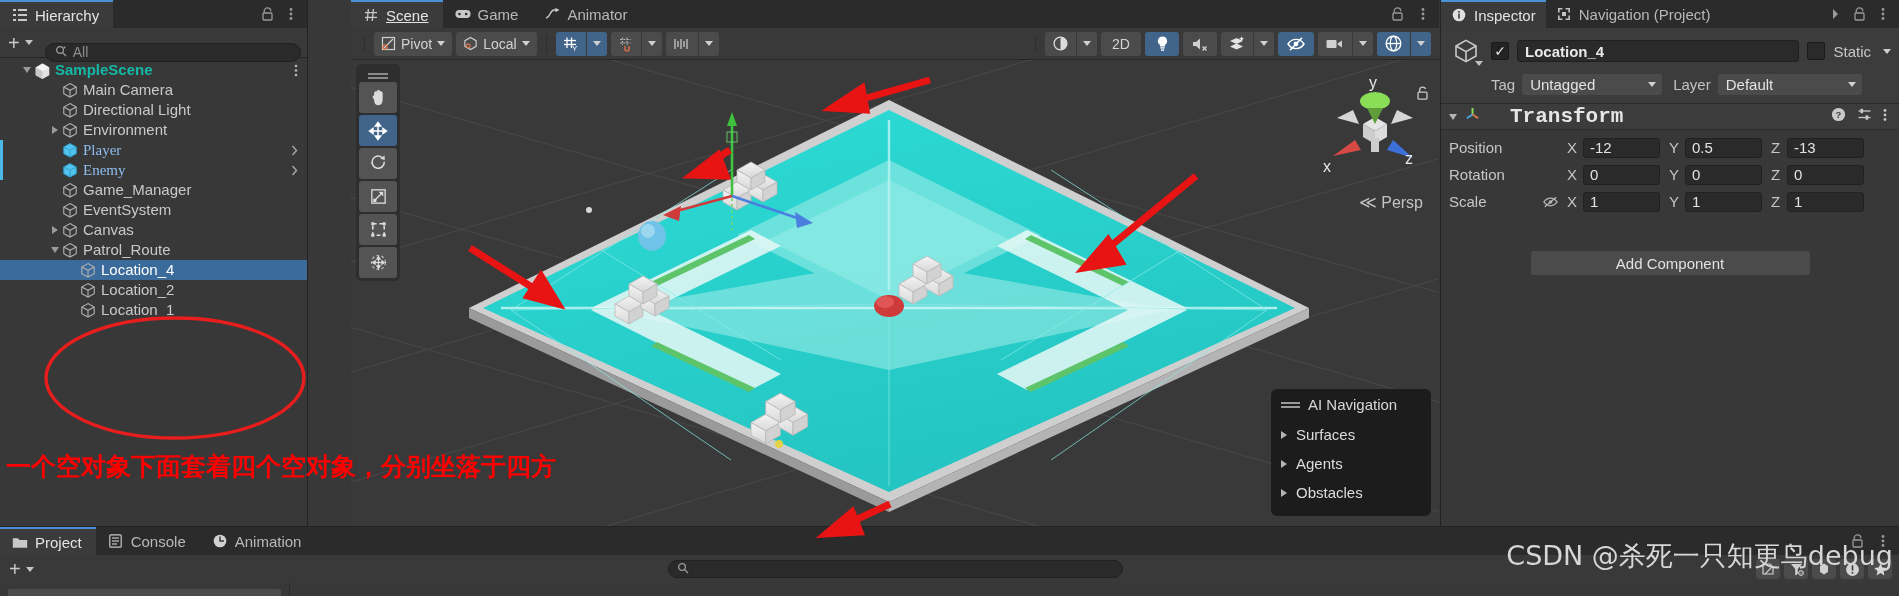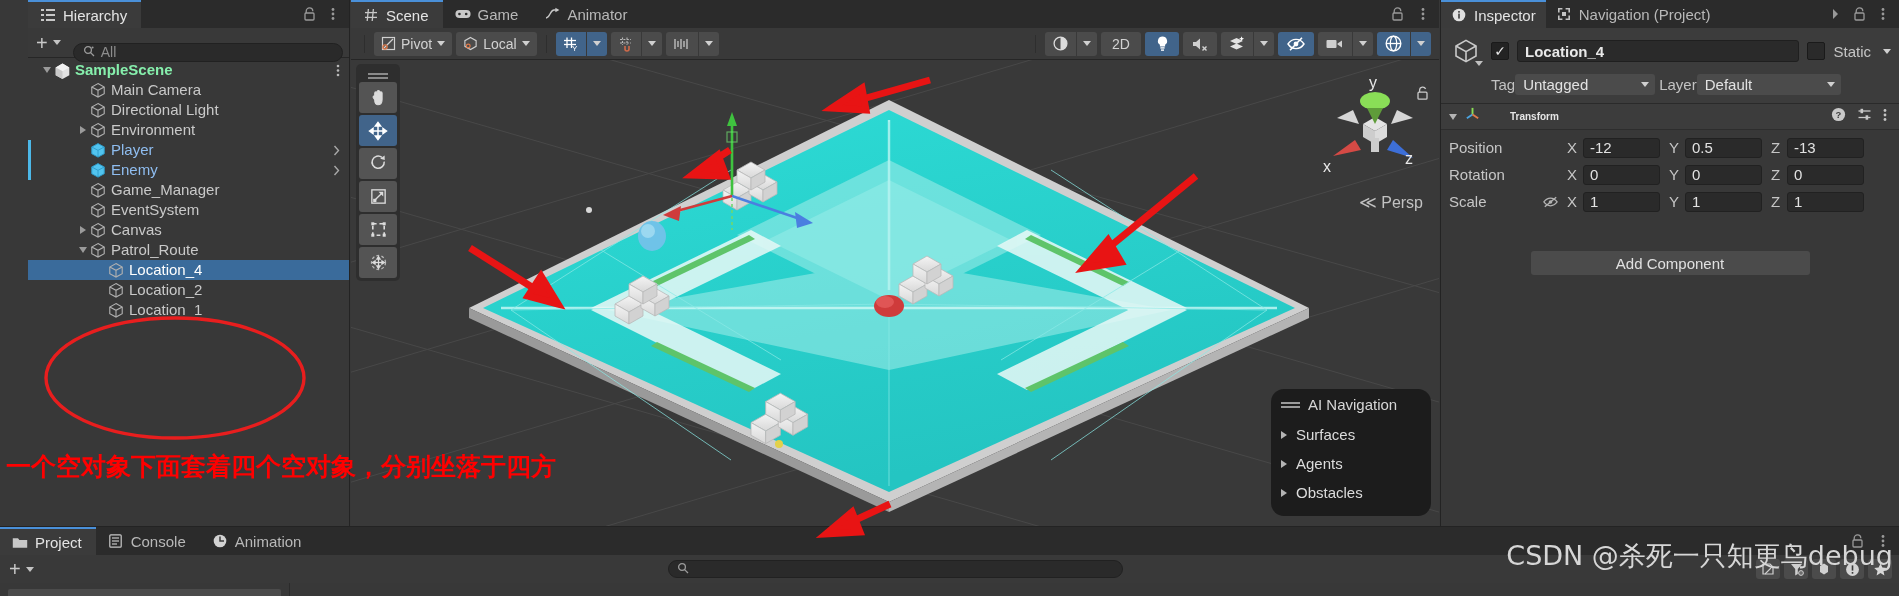--- a/index.html
+++ b/index.html
@@ -11,48 +11,48 @@
     -webkit-font-smoothing: antialiased;
   }
   .app { position: relative; width: 1899px; height: 596px; }
   .tab { display: flex; align-items: center; gap: 7px; padding: 0 14px 0 12px;
          font-size: 15px; color: #b8b8b8; background: #2b2b2b; height: 28px; }
   .tab.active { background: #3b3b3b; color: #e4e4e4; }
   .tab .ico { width: 16px; height: 16px; display: inline-flex; align-items: center; justify-content: center; }
   .tab svg { display:block; }
 
   
-  #hierarchy { position: absolute; left: 0; top: 0; width: 350px; height: 526px; background: #383838;
-               border-right: 1px solid #232323; padding-left: 28px; }
+  #hierarchy { position: absolute; left: 0; top: 0; width: 308px; height: 526px; background: #383838;
+               border-right: 1px solid #232323; }
   #hierarchy .tab.active { border-top: 2px solid #4a90d9; height: 28px; }
   .panel-tabrow { position: relative; background:#2b2b2b; height:28px; display:flex; align-items:stretch; }
   .tabrow-right { margin-left:auto; display:flex; align-items:center; gap:10px; padding-right:9px; }
   .mini-ico { width: 14px; height: 14px; opacity: .72; display:flex; align-items:center; justify-content:center; }
 
   .h-toolbar { height: 30px; background: #393939; display: flex; align-items: center;
                gap: 2px; padding: 0 6px; border-bottom: 1px solid #262626; }
   .plus-btn { display: flex; align-items: center; color: #c9c9c9; font-size: 20px; line-height: 1;
               padding: 0 2px; }
   .caret { width: 0; height: 0; border-left: 4.5px solid transparent; border-right: 4.5px solid transparent;
            border-top: 5px solid #c4c4c4; }
   .h-search { flex: 1; height: 19px; background: #2a2a2a; border: 1px solid #212121; border-radius: 10px;
               display: flex; align-items: center; gap: 6px; padding: 0 9px; margin-left: 8px; margin-top: 19px; }
   .h-search .ph { font-size: 14px; color: #8d8d8d; }
 
   .tree { padding-top: 2px; font-size: 15px; color: #c9c9c9; user-select: none; }
   .row { height: 20px; display: flex; align-items: center; position: relative; white-space: nowrap; }
   .row.sel { background: #3a6b9b; color: #ffffff; }
-  .row.scene { color: #86efac; font-weight: bold; }
+  .row.scene { color: #14b8a6; font-weight: bold; margin-left: 8px; }
   .row .arrow { width: 13px; height: 20px; display: flex; align-items: center; justify-content: center; flex: none; }
   .row .arrow i { display:block; width:0; height:0; }
   .arrow.closed i { border-top: 4.5px solid transparent; border-bottom: 4.5px solid transparent; border-left: 6px solid #9a9a9a; }
   .arrow.open i { border-left: 4.5px solid transparent; border-right: 4.5px solid transparent; border-top: 6px solid #9a9a9a; }
   .row .cube { width: 18px; height: 18px; flex: none; margin-right: 4px; display:flex; align-items:center; justify-content:center; }
   .row .lbl { line-height: 20px; }
-  .row.prefab .lbl { color: #8fbdf0; }
+  .row.prefab .lbl { color: #8fbdf0; font-family: Liberation Serif, serif; }
   .row.sel .lbl { color: #fff; }
   .bluebar { position: absolute; left: 0; top: 0; width: 3px; height: 20px; background: #4cb8e8; }
 
   
   #scene { position: absolute; left: 351px; top: 0; width: 1088px; height: 526px; background: #2b2b2b; }
   #scene .tabrow-right { gap: 12px; }
   .s-toolbar { height: 32px; background: #393939; display: flex; align-items: center; gap: 4px;
                padding: 0 8px; border-bottom: 1px solid #262626; }
   .tbtn { height: 24px; min-width: 26px; background: #4b4b4b; border-radius: 3px; display: flex;
           align-items: center; justify-content: center; gap: 5px; padding: 0 7px; color: #d2d2d2; font-size: 14px; }
@@ -73,49 +73,49 @@
   .tool { height: 31px; background: #545454; border-radius: 3px; display: flex; align-items: center;
           justify-content: center; color: #e0e0e0; }
   .tool.on { background: #41648a; }
 
   
   .gizmo { position: absolute; right: 18px; top: 12px; width: 112px; height: 130px; z-index: 9; color: #dcdcdc; font-size: 14px; }
   .persp { position: absolute; right: 16px; top: 132px; font-size: 16px; color: #c2c2c2; z-index:9; white-space: nowrap; }
 
   
   .ainav { position: absolute; right: 8px; bottom: 10px; width: 160px; background: #1c1c1c;
-           border-radius: 13px; padding: 5px 0 9px 0; z-index: 9; }
+           border-radius: 6px; padding: 5px 0 9px 0; z-index: 9; }
   .ainav .hd { display: flex; align-items: center; gap: 8px; padding: 2px 10px 7px 10px; color: #d6d6d6; font-size: 15px; }
   .ainav .hd .grip { display:block; width:19px; height:2px; background:#9a9a9a; box-shadow:0 4px 0 #9a9a9a; margin-top:-3px;}
   .ainav .it { display: flex; align-items: center; gap: 9px; padding: 6px 10px; color: #dcdcdc; font-size: 15px; }
   .ainav .it i { width:0;height:0;border-top:4.5px solid transparent;border-bottom:4.5px solid transparent;border-left:6px solid #b4b4b4; display:block;}
 
   
   #inspector { position: absolute; left: 1440px; top: 0; width: 459px; height: 526px; background: #383838;
                border-left: 1px solid #232323; }
   #inspector .tab { padding: 0 10px; }
   .insp-head { background: #3c3c3c; padding: 7px 8px 8px 8px; border-bottom: 1px solid #2a2a2a; }
   .ih-row1 { display: flex; align-items: center; gap: 8px; }
   .ih-cube { width: 34px; height: 32px; position: relative; display:flex; align-items:center; justify-content:center; }
   .ih-cube .dd { position:absolute; right:0; bottom:1px; width:0;height:0;
                  border-left:4px solid transparent;border-right:4px solid transparent;border-top:5px solid #c0c0c0;}
   .chk { width: 18px; height: 18px; background: #232323; border: 1px solid #1a1a1a; border-radius: 2px;
          display: flex; align-items: center; justify-content: center; color: #e8e8e8; font-size: 14px; }
   .namefield { flex: 1; height: 22px; background: #2a2a2a; border: 1px solid #1f1f1f; border-radius: 3px;
                display: flex; align-items: center; padding: 0 7px; color: #e8e8e8; font-size: 15px; font-weight: bold; }
   .statbox { width: 18px; height: 18px; background: #2a2a2a; border: 1px solid #1a1a1a; border-radius: 2px; }
   .stat-lbl { color: #c6c6c6; font-size: 15px; }
-  .ih-row2 { display: flex; align-items: center; margin-top: 7px; padding-left: 42px; }
+  .ih-row2 { display: flex; align-items: center; gap: 7px; margin-top: 7px; padding-left: 42px; }
   .lblsm { color: #c2c2c2; font-size: 15px; }
   .dropdown { height: 21px; background: #4b4b4b; border-radius: 3px; display: flex; align-items: center;
               justify-content: space-between; padding: 0 6px 0 8px; color: #e2e2e2; font-size: 15px; gap: 10px; }
 
   .comp-head { height: 26px; background: #3c3c3c; display: flex; align-items: center; gap: 7px;
                padding: 0 8px; border-bottom: 1px solid #2d2d2d; }
-  .comp-head .t { color: #e6e6e6; font-size: 10px; font-weight: bold; margin-left: 22px; }
+  .comp-head .t { color: #e6e6e6; font-size: 21px; font-weight: bold; margin-left: 22px; font-family: Liberation Mono, monospace; }
   .comp-head .right { margin-left: auto; display: flex; align-items: center; gap: 11px; padding-right: 4px; }
 
   .tr-body { padding: 6px 8px 8px 8px; }
   .tr-row { display: flex; align-items: center; height: 23px; margin-bottom: 4px; }
   .tr-label { width: 118px; color: #c6c6c6; font-size: 15px; flex: none; }
   .axis { color: #c6c6c6; font-size: 15px; width: 16px; flex: none; }
   .numfield { width: 77px; height: 20px; background: #2a2a2a; border: 1px solid #212121; border-radius: 3px;
               display: flex; align-items: center; padding: 0 6px; color: #e2e2e2; font-size: 15px; margin-right: 9px; }
   .addcomp { width: 279px; height: 24px; margin: 26px auto 0 auto; background: #4b4b4b; border-radius: 3px;
              display: flex; align-items: center; justify-content: center; color: #e0e0e0; font-size: 15px; }
@@ -367,21 +367,21 @@
               <path d="M2 5.6 9 9.4l7-3.8M9 9.4V17" fill="none" stroke="#b0b0b0" stroke-width="1.25"></path>
             </svg>
           </span>
           <span class="lbl">Location_1</span>
         </div>
       </div>
   </div>
 
   <div id="scene">
     <div class="panel-tabrow" id="scene-tabs">
-        <div class="tab active" style="border-top: 2px solid rgb(74, 144, 217);">
+        <div class="tab active" style="border-top: 2px solid rgb(74, 144, 217); text-decoration: underline;">
           <span class="ico">
             <svg width="14" height="14" viewBox="0 0 14 14">
               <g stroke="#c8c8c8" stroke-width="1.3">
                 <line x1="4.4" y1="1" x2="3.2" y2="13"></line>
                 <line x1="9.4" y1="1" x2="8.2" y2="13"></line>
                 <line x1="1" y1="4.6" x2="13" y2="4.6"></line>
                 <line x1="1" y1="9.4" x2="13" y2="9.4"></line>
               </g>
             </svg>
           </span>

